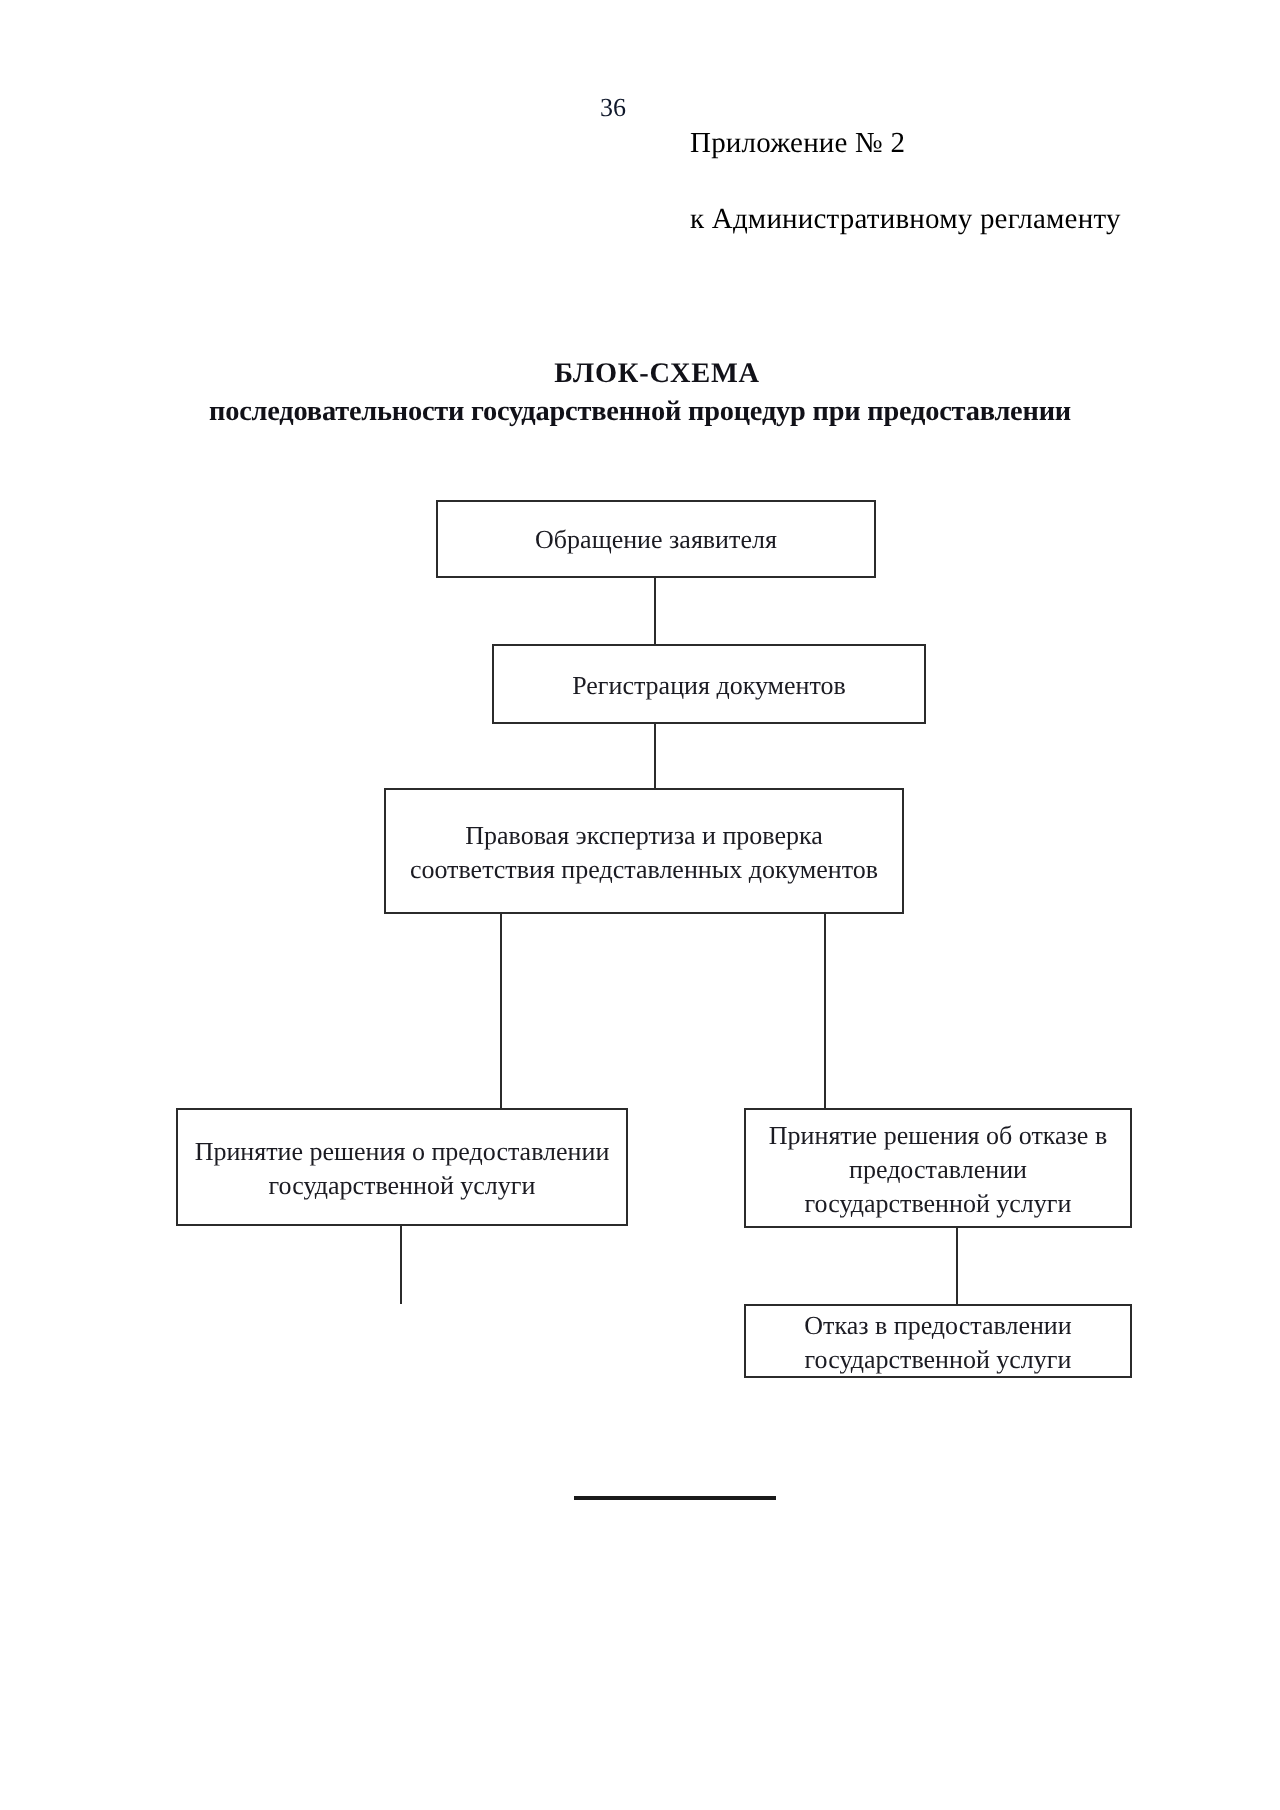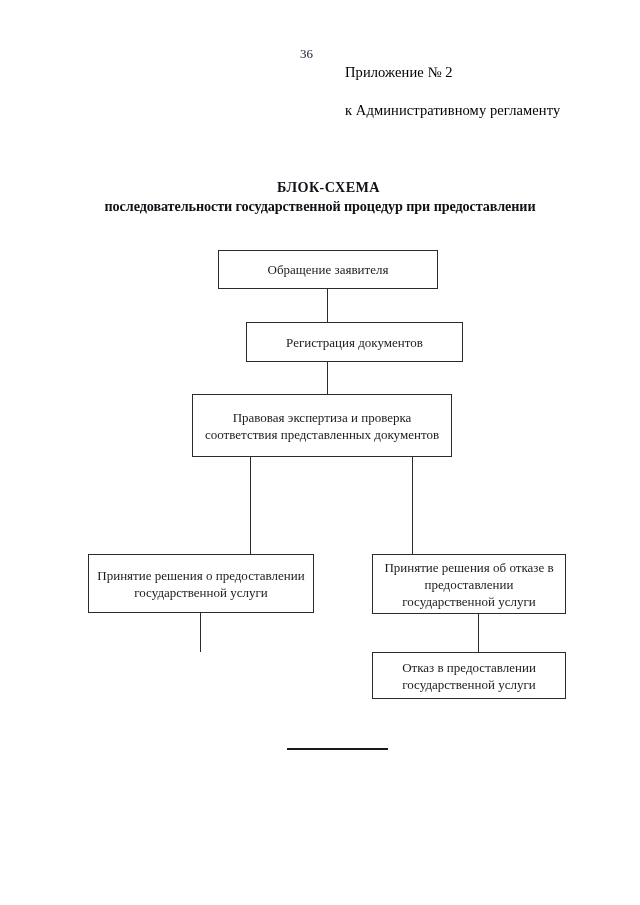--- a/index.html
+++ b/index.html
@@ -134,21 +134,21 @@
 
     <div class="node" style="left:372px; top:554px; width:194px; height:60px;">
       <span class="txt">Принятие решения об отказе в предоставлении государственной услуги</span>
     </div>
 
     <div class="connector v" style="left:200px; top:613px; height:39px;"></div>
 
     <div class="connector v" style="left:478px; top:613px; height:39px;"></div>
 
 
-    <div class="node" style="left:372px; top:652px; width:194px; height:47px;">
+    <div class="node" style="left:372px; top:652px; width:194px; height:37px;">
       <span class="txt">Отказ в предоставлении государственной услуги</span>
     </div>
 
   </div>
 
   <div class="footer-rule"></div>
 
 </div>
 
 </body></html>

